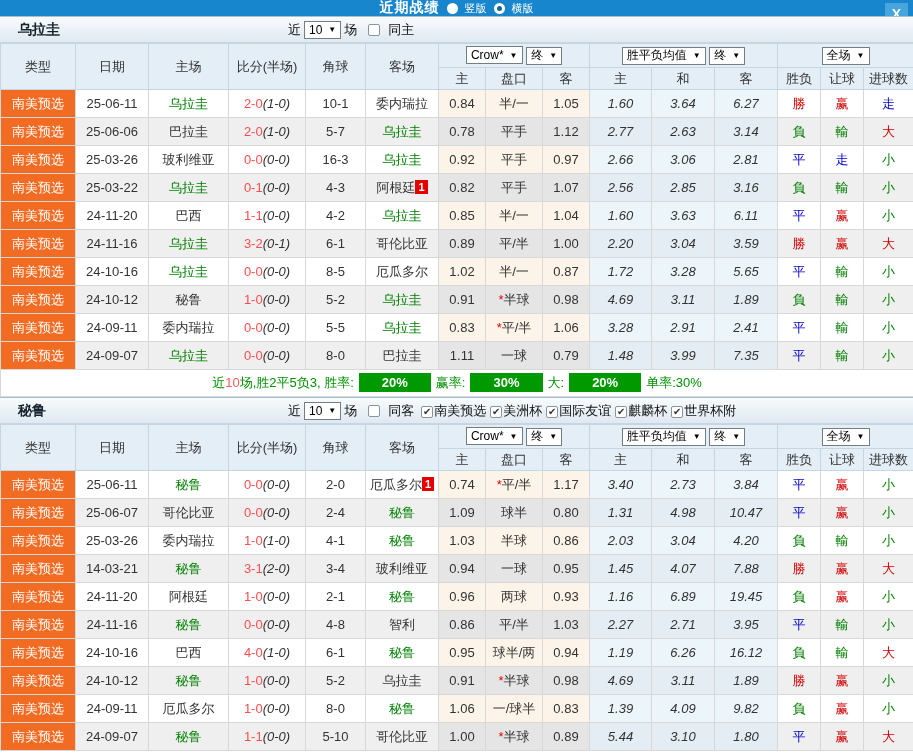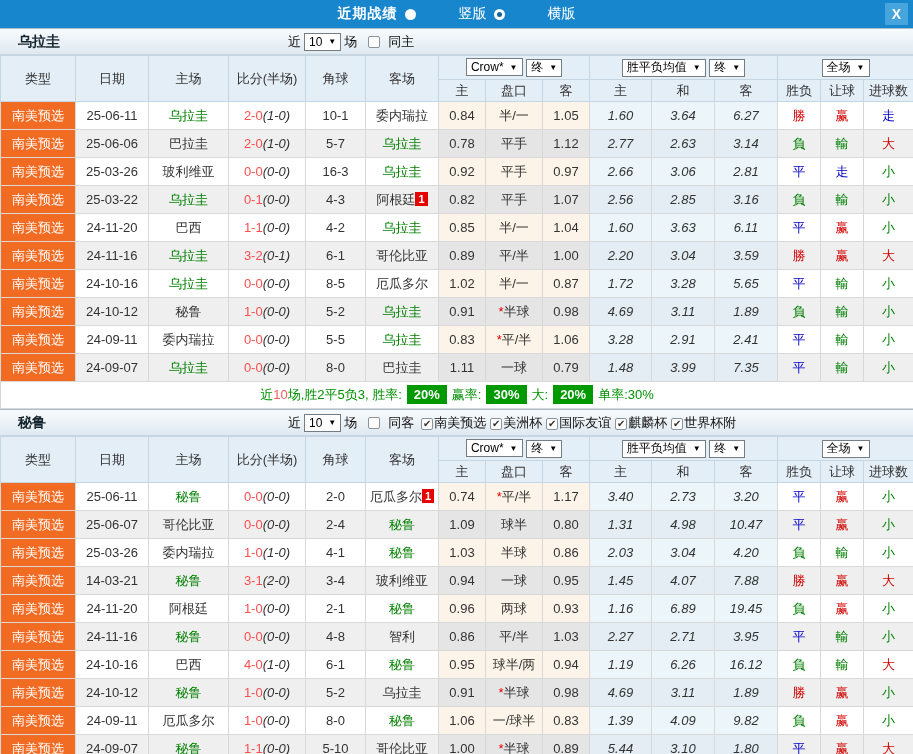--- a/index.html
+++ b/index.html
@@ -1,27 +1,27 @@
 <!DOCTYPE html>
 <html><head>
 <meta charset="utf-8">
 <style>
   * { margin:0; padding:0; box-sizing:border-box; }
   html,body { width:913px; height:754px; overflow:hidden; background:#fff;
     font-family:"Liberation Sans", sans-serif; }
 
   
-  .titlebar { position:relative; height:28px; background:#1886cd; display:flex;
+  .titlebar { position:relative; height:16px; background:#1886cd; display:flex;
     align-items:center; justify-content:center; gap:7px; color:#fff; }
   .titlebar .title { font-weight:bold; font-size:14px; letter-spacing:1px; }
   .radio { width:11px; height:11px; border-radius:50%; background:#fff;
     display:inline-block; position:relative; }
   .radio.selected::after { content:''; position:absolute; left:3px; top:3px;
     width:5px; height:5px; border-radius:50%; background:#14659c; }
-  .radio-label { font-size:14px;margin-left:36px; }
+  .radio-label { font-size:11px; }
   .close-btn { position:absolute; right:5px; top:3px; width:23px; height:22px;
     background:#47a5de; color:#fff; font-weight:bold; text-align:center;
     line-height:22px; font-size:14px; cursor:pointer; }
 
   
   .section-header { height:27px; background:linear-gradient(#f8fbfd,#dfe9f1);
     border-top:1px solid #a9bfce; border-bottom:1px solid #c9d6e0;
     position:relative; display:flex; align-items:center; }
   .team-name { font-weight:bold; font-size:14px; color:#16242e; margin-left:18px; }
   .filter { position:absolute; left:288px; display:flex; align-items:center;
@@ -52,21 +52,21 @@
   .badge { display:inline-block; background:#e60000; color:#fff; font-size:11px;
     font-weight:bold; padding:0 3px; line-height:14px; vertical-align:1px; }
   .star { color:#e60000; }
   .c-red { color:#d40000; } .c-green { color:#008000; } .c-blue { color:#0000cc; }
 
   
   .summary-row td { height:27px; background:#fff; font-size:13px; }
   .sum-green { color:#009000; }
   .sum-red { color:#ff5a5a; }
   .sum-badge { background:#009900; color:#fff; font-weight:bold;
-    padding:2px 7px; margin:0 5px; }
+    padding:2px 23px; margin:0 5px; }
 </style>
 </head>
 <body>
 
 <div class="titlebar">
   <span class="title">近期战绩</span>
   <span class="radio"></span>
   <span class="radio-label">竖版</span>
   <span class="radio selected"></span>
   <span class="radio-label">横版</span>
@@ -421,21 +421,21 @@
             <td class="alt">25-06-11</td>
             <td class="alt team-green">秘鲁</td>
             <td class="alt"><span class="score">0-0</span><span class="half">(0-0)</span></td>
             <td class="alt">2-0</td>
             <td class="alt"><span>厄瓜多尔</span><span class="badge">1</span></td>
             <td class="crow">0.74</td>
             <td class="crow"><span class="star">*</span><span>平/半</span></td>
             <td class="crow">1.17</td>
             <td class="avg">3.40</td>
             <td class="avg">2.73</td>
-            <td class="avg">3.20</td>
+            <td class="avg">3.84</td>
             <td class="res c-blue">平</td>
             <td class="res c-red">赢</td>
             <td class="res c-green">小</td>
           </tr>
           <tr class="even">
             <td class="type-cell">南美预选</td>
             <td class="alt">25-06-07</td>
             <td class="alt">哥伦比亚</td>
             <td class="alt"><span class="score">0-0</span><span class="half">(0-0)</span></td>
             <td class="alt">2-4</td>

